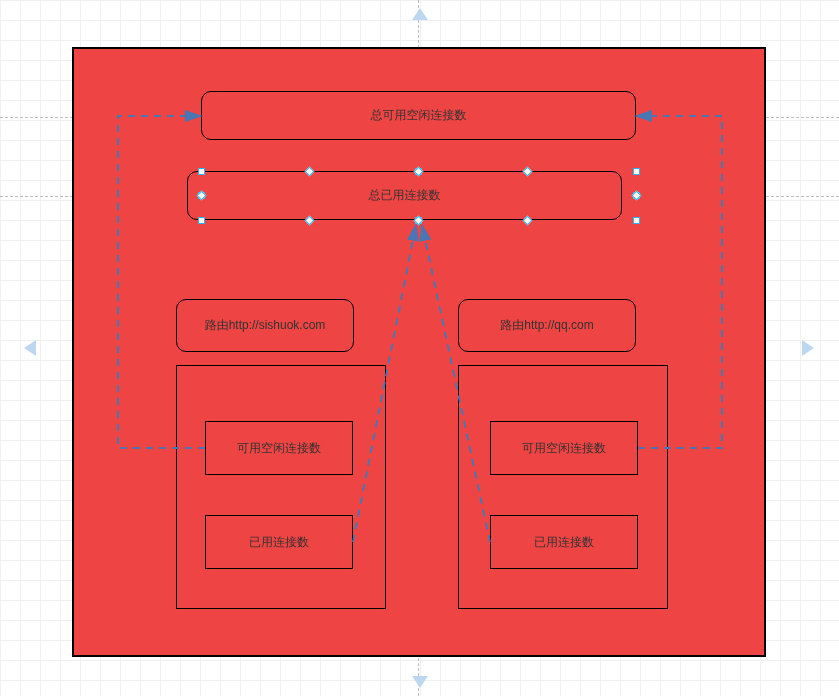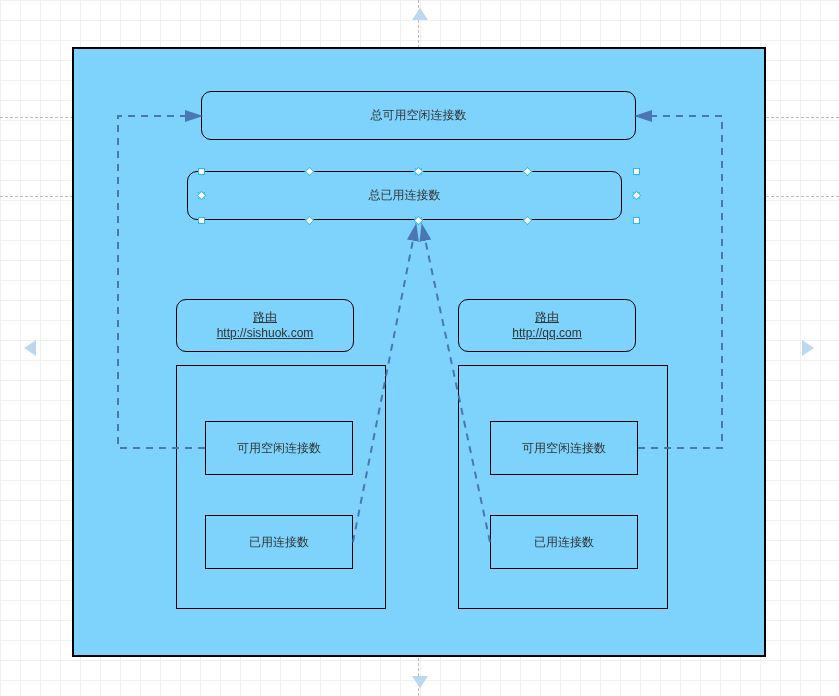--- a/index.html
+++ b/index.html
@@ -23,30 +23,30 @@
       linear-gradient(to bottom, #f0f0f0 1px, transparent 1px);
     background-size: 20px 20px;
   }
   .canvas {
     position: absolute;
     inset: 0;
   }
   .box {
     position: absolute;
     border: 1px solid #000;
-    background: #7dd3fc;
+    background: #ef4444;
     display: flex;
     align-items: center;
     justify-content: center;
     text-align: left;
     box-sizing: border-box;
   }
   .rounded { border-radius: 10px; }
   .outer { border-width: 2px; }
-  .multi-line { flex-direction: column; line-height: 1.3; text-decoration: underline; }
+  .multi-line { flex-direction: row; line-height: 1.3; }
   
   .selected { outline: none; }
   .handle {
     position: absolute;
     width: 7px; height: 7px;
     background: #fff;
     border: 1px solid #29b6f2;
     box-sizing: border-box;
   }
   .handle.diamond { transform: rotate(45deg); }

